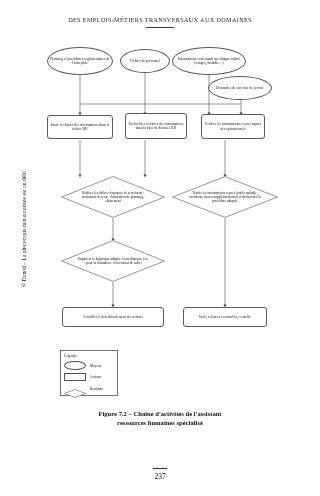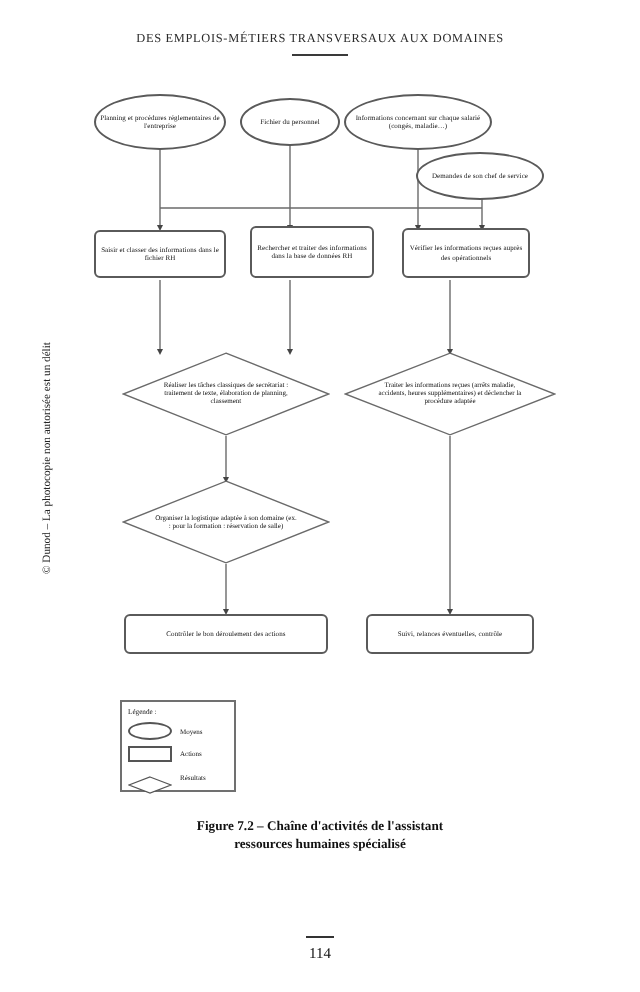--- a/index.html
+++ b/index.html
@@ -311,15 +311,15 @@
     </div>
 
   </div>
 
   <div class="caption">
     <span>Figure 7.2 – Chaîne d'activités de l'assistant</span>
     <span class="line2">ressources humaines spécialisé</span>
   </div>
 
   <div class="folio-rule"></div>
-  <div class="folio">114</div>
+  <div class="folio">237</div>
 
 </div>
 
 </body></html>

